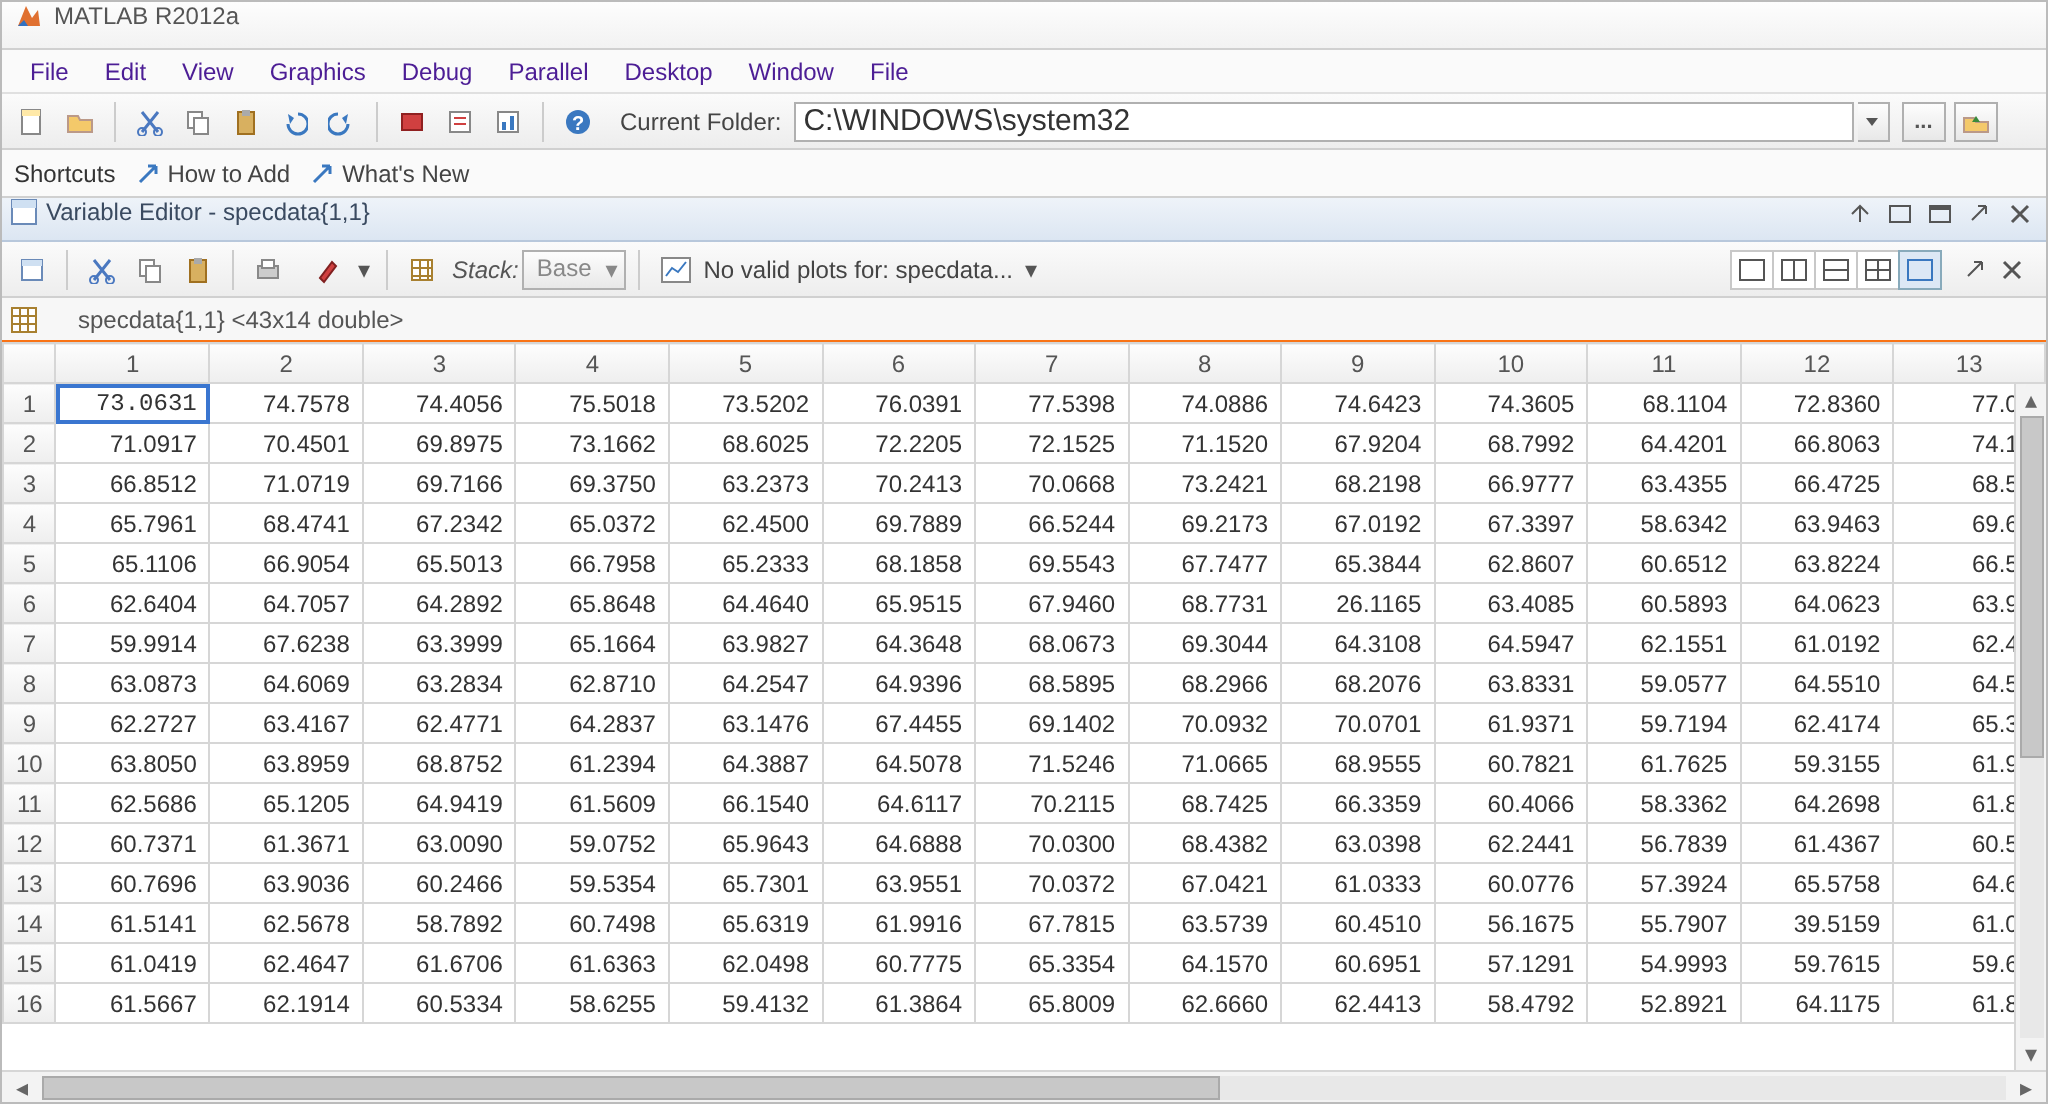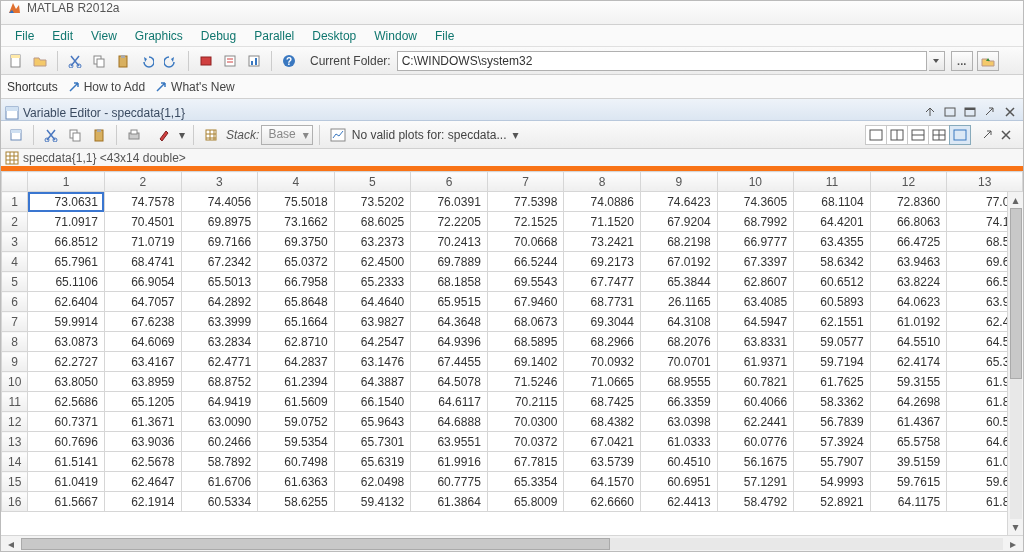--- a/index.html
+++ b/index.html
@@ -25,51 +25,51 @@
   .title-text { color: #555; }
   
   .menu-bar {
     height: 22px;
     background: #fafafa;
     display: flex; align-items: center;
     padding: 0 6px;
     border-bottom: 1px solid #e0e0e0;
     gap: 2px;
   }
-  .menu-item { padding: 2px 8px; color: #0f766e; cursor: default; }
+  .menu-item { padding: 2px 8px; color: #4c1d95; cursor: default; }
   
   .main-toolbar {
     height: 28px;
     background: linear-gradient(#fbfbfb,#ededed);
     display: flex; align-items: center;
     padding: 0 4px;
     border-bottom: 1px solid #d0d0d0;
     gap: 2px;
   }
   .tb-sep { width:1px; height:20px; background:#ccc; margin:0 4px; }
   .tb-btn { width:22px; height:22px; display:flex;align-items:center;justify-content:center; border:1px solid transparent; border-radius:3px; cursor:default;}
   .folder-label { color:#444; margin: 0 4px 0 8px; text-align: center; }
   .folder-input {
     flex: 0 0 530px; height:20px; border:1px solid #b0b0b0; padding:1px 4px;
-    background:#fff; font-family:inherit; font-size:12px; color:#333;
+    background:#fff; font-family:inherit; font-size:15px; color:#333;
   }
   .folder-drop { width:16px;height:20px;border:1px solid #b0b0b0;border-left:none;display:flex;align-items:center;justify-content:center;background:linear-gradient(#fdfdfd,#e8e8e8); }
   .browse-btn { width:22px;height:20px;border:1px solid #b0b0b0;margin-left:4px;display:flex;align-items:center;justify-content:center;background:linear-gradient(#fdfdfd,#e8e8e8);font-size:11px;font-weight:bold;color:#555;}
   .up-btn { width:22px;height:20px;border:1px solid #b0b0b0;margin-left:2px;display:flex;align-items:center;justify-content:center;background:linear-gradient(#fdfdfd,#e8e8e8);}
   
   .shortcuts-bar {
     height: 24px; background:#fafafa; border-bottom:1px solid #d0d0d0;
     display:flex;align-items:center;padding:0 6px;gap:10px;
   }
   .shortcut { display:flex;align-items:center;gap:4px;color:#444;cursor:default;}
   
   .var-title {
     height:22px; background:linear-gradient(#eef3f9,#dce6f2);
     border-bottom:1px solid #b8c8dc;
-    display:flex;align-items:flex-end;padding:0 4px;
+    display:flex;align-items:flex-start;padding:0 4px;
     justify-content:space-between;
     gap:23px;
   }
   .var-title-left{display:flex;align-items:center;gap:4px;}
   .var-title-text{color:#3a4a60;}
   .var-title-right{display:flex;align-items:center;gap:2px;}
   .win-btn{width:18px;height:16px;display:flex;align-items:center;justify-content:center;cursor:default;}
   
   .var-toolbar {
     height:28px;background:linear-gradient(#fbfbfb,#ededed);
@@ -79,22 +79,22 @@
   }
   .var-toolbar-left{display:flex;align-items:center;gap:2px;}
   .var-toolbar-right{display:flex;align-items:center;gap:0px;padding-right:4px;}
   .stack-label{color:#555;margin-left:2px;font-style:italic;}
   .stack-sel{height:20px;border:1px solid #b0b0b0;background:linear-gradient(#fdfdfd,#e8e8e8);padding:1px 16px 1px 6px;color:#888;position:relative;}
   .plot-sel{height:20px;display:flex;align-items:center;gap:6px;padding:0 4px;color:#444;}
   .layout-btn{width:22px;height:20px;border:1px solid #c8c8c8;display:flex;align-items:center;justify-content:center;background:#fff;margin-left:-1px;}
   .layout-btn.active{background:#dce8f5;border-color:#8ab;}
   
   .var-info {
-    height:22px;background:#f7f7f7;border-bottom:5px solid #f97316;
-    display:flex;align-items:center;padding:0 4px;gap:4px;color:#555;
+    height:22px;background:#f7f7f7;border-bottom:1px solid #f97316;
+    display:flex;align-items:center;padding:0 4px;gap:20px;color:#555;
   }
   
   .grid-wrap {
     position:relative; height: calc(552px - 24px - 22px - 28px - 24px - 22px - 28px - 22px - 2px);
     overflow:hidden;
     display:flex;flex-direction:column;
   }
   .grid-scroll{flex:1;overflow:auto;}
   table.grid { border-collapse:collapse; table-layout:fixed; }
   table.grid th, table.grid td {
@@ -106,21 +106,21 @@
     color:#555; font-weight:normal; text-align:center;
     position:sticky;top:0;
   }
   table.grid thead th.corner{width:20px;position:sticky;left:0;z-index:3;background:linear-gradient(#fdfdfd,#eee);}
   table.grid tbody th {
     background:linear-gradient(#fdfdfd,#eee);
     color:#555;font-weight:normal;text-align:center;width:20px;
     position:sticky;left:0;
   }
   table.grid td { text-align:right; width:78px; background:#fff;}
-  table.grid td.sel { outline:2px solid #3a76d0; outline-offset:-2px; }
+  table.grid td.sel { outline:2px solid #3a76d0; outline-offset:-2px;font-family:Liberation Mono, monospace; }
   
   .hscroll { height:16px; border-top:1px solid #d6d6d6; display:flex;align-items:center;justify-content:space-between;padding:0 2px;background:#f3f3f3;}
   .hscroll .arrow{width:16px;text-align:center;color:#666;}
   .hscroll .track{flex:1;height:12px;background:#e8e8e8;position:relative;margin:0 2px;}
   .hscroll .thumb{position:absolute;left:0;top:0;height:12px;width:60%;background:#c8c8c8;border:1px solid #aaa;}
   .vscroll-overlay{position:absolute;right:0;top:21px;bottom:16px;width:16px;background:#f3f3f3;border-left:1px solid #d6d6d6;display:flex;flex-direction:column;align-items:center;}
   .vscroll-overlay .arrow{height:16px;line-height:16px;color:#666;}
   .vscroll-overlay .track{flex:1;width:12px;background:#e8e8e8;position:relative;}
   .vscroll-overlay .thumb{position:absolute;top:0;left:0;width:12px;height:55%;background:#c8c8c8;border:1px solid #aaa;}
   

